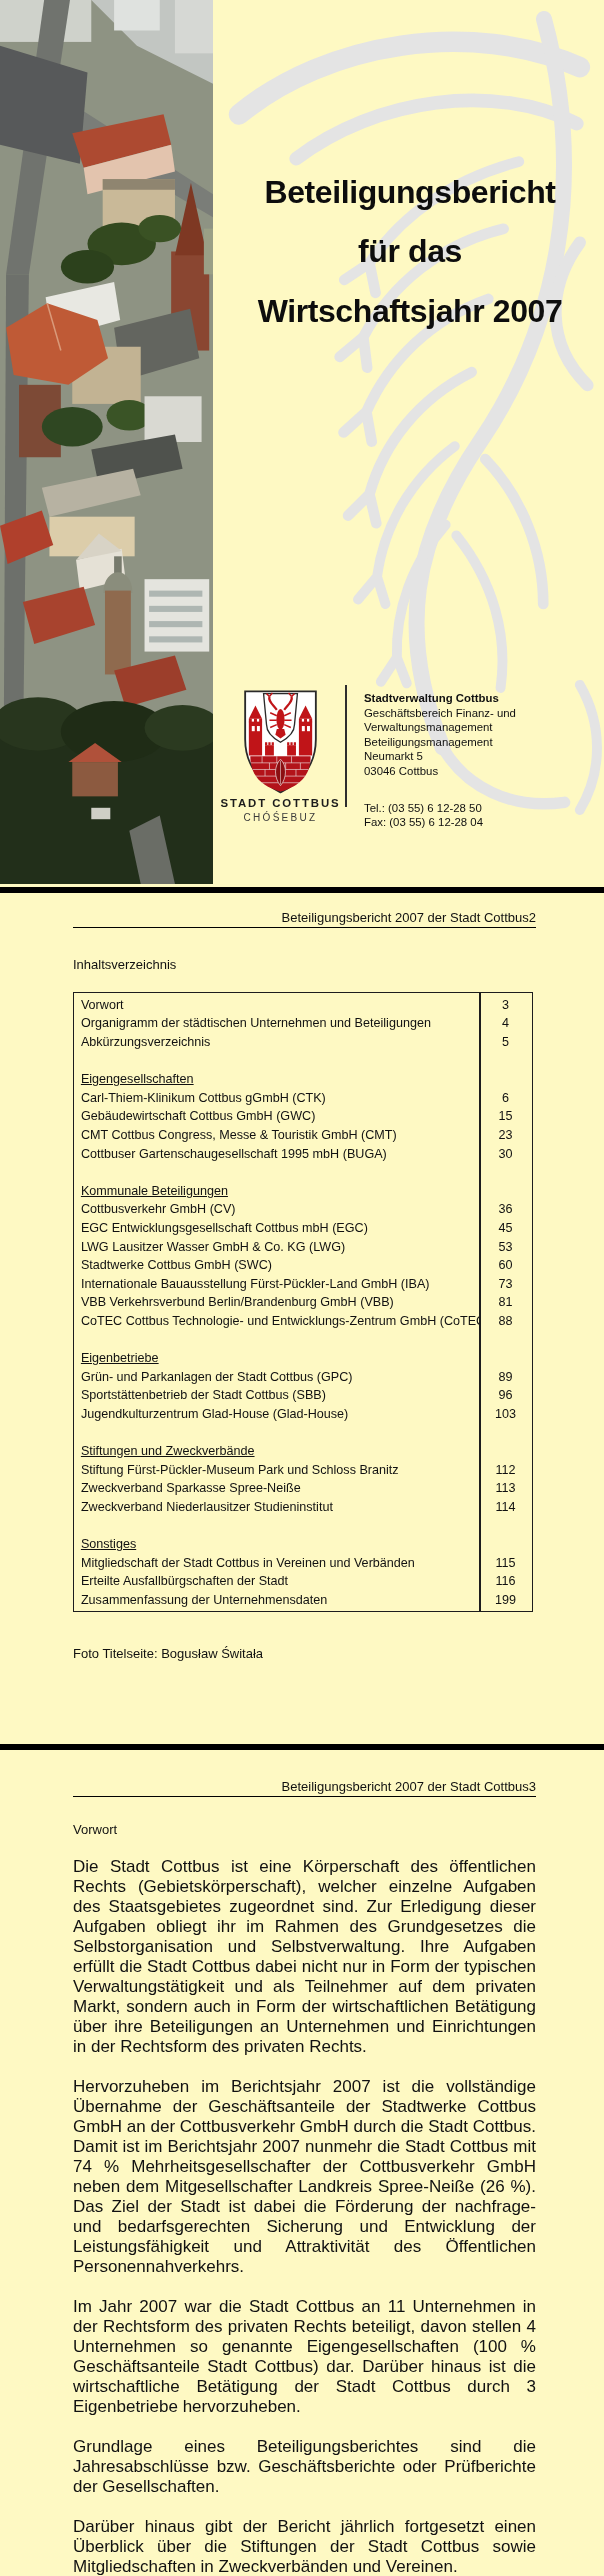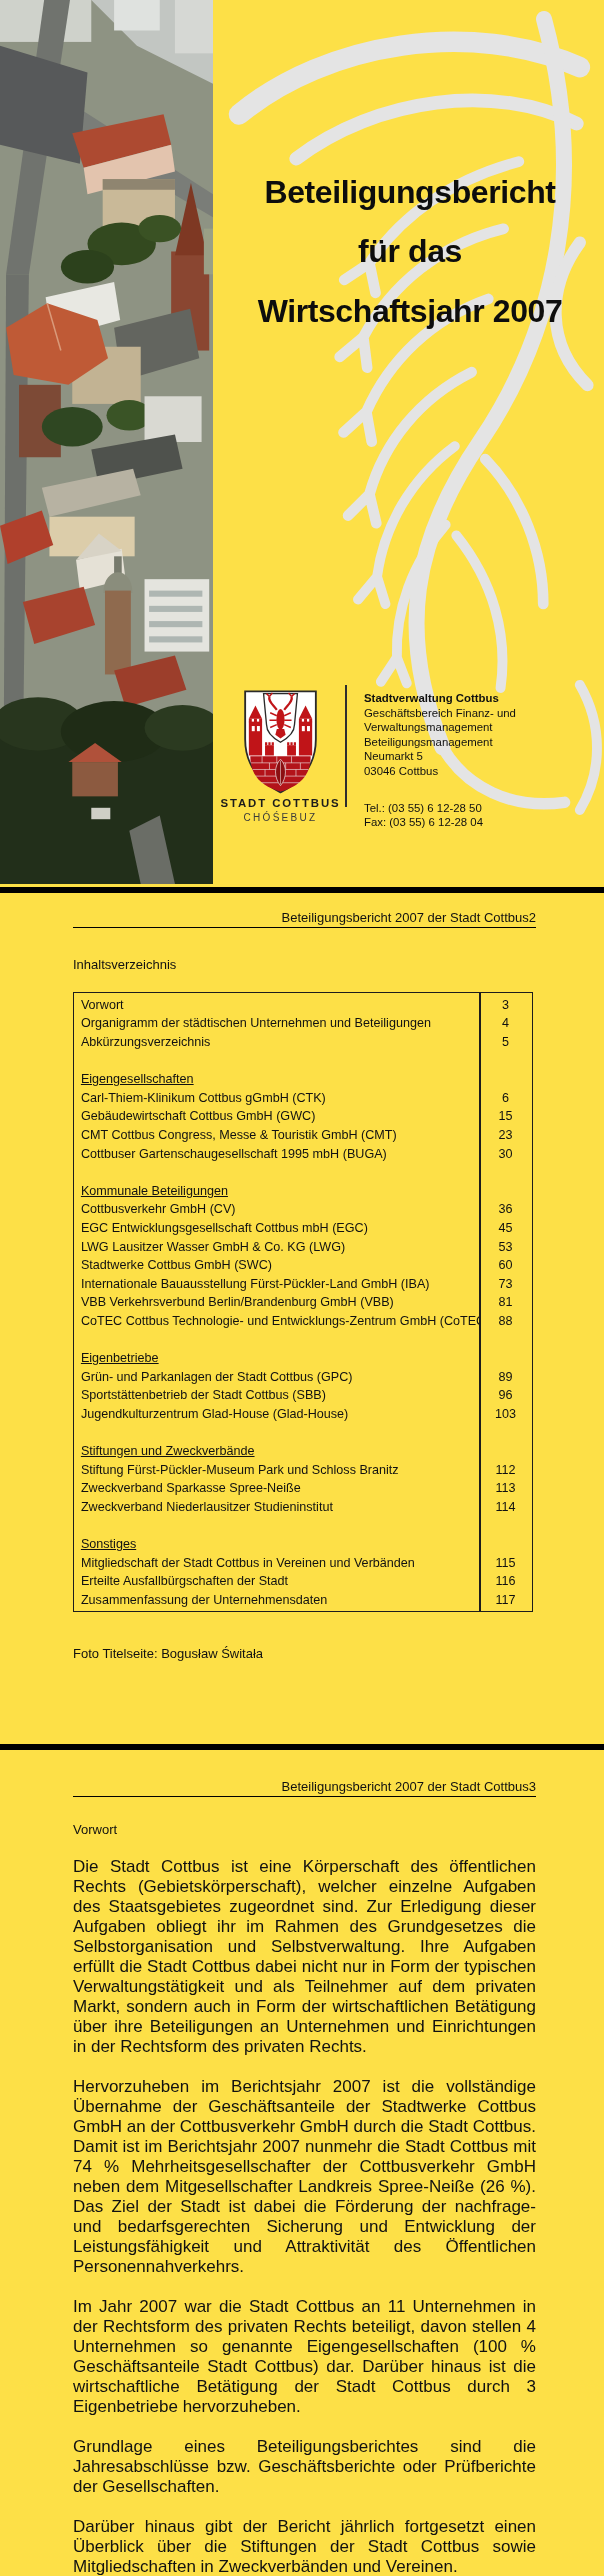--- a/index.html
+++ b/index.html
@@ -1,20 +1,20 @@
 <!DOCTYPE html>
 <html style="font-size:12.2px"><head>
 <meta charset="utf-8">
 <style>
   html,body{margin:0;padding:0;}
   body{
     width:605px;height:2576px;position:relative;background:#fff;
     font-family:"Liberation Sans",sans-serif;color:#111;overflow:hidden;
   }
-  .page{position:absolute;left:0;width:605px;background:#fde047;overflow:hidden;}
+  .page{position:absolute;left:0;width:605px;background:#fef9c3;overflow:hidden;}
   #page1{top:0;height:887px;}
   #sep1{position:absolute;top:887px;left:0;width:605px;height:6.1px;background:#000;}
   #page2{top:893px;height:851px;}
   #sep2{position:absolute;top:1744px;left:0;width:605px;height:6.1px;background:#000;}
   #page3{top:1750px;height:826px;}
 
   
   .cover-photo{position:absolute;left:0;top:0;width:213px;height:884px;}
   .watermark{position:absolute;left:220px;top:0;width:385px;height:858px;}
   .cover-title{position:absolute;left:215px;top:0;width:390px;text-align:center;}
@@ -351,21 +351,21 @@
         <div class="toc-row entry">
           <div class="toc-label">Mitgliedschaft der Stadt Cottbus in Vereinen und Verbänden</div>
           <div class="toc-page">115</div>
         </div>
         <div class="toc-row entry">
           <div class="toc-label">Erteilte Ausfallbürgschaften der Stadt</div>
           <div class="toc-page">116</div>
         </div>
         <div class="toc-row entry">
           <div class="toc-label">Zusammenfassung der Unternehmensdaten</div>
-          <div class="toc-page">117</div>
+          <div class="toc-page">199</div>
         </div>
       </div>
 
     <div class="photo-credit">Foto Titelseite: Bogusław Świtała</div>
   </div>
 </div>
 
 <div id="sep2"></div>
 
 <div class="page" id="page3">

